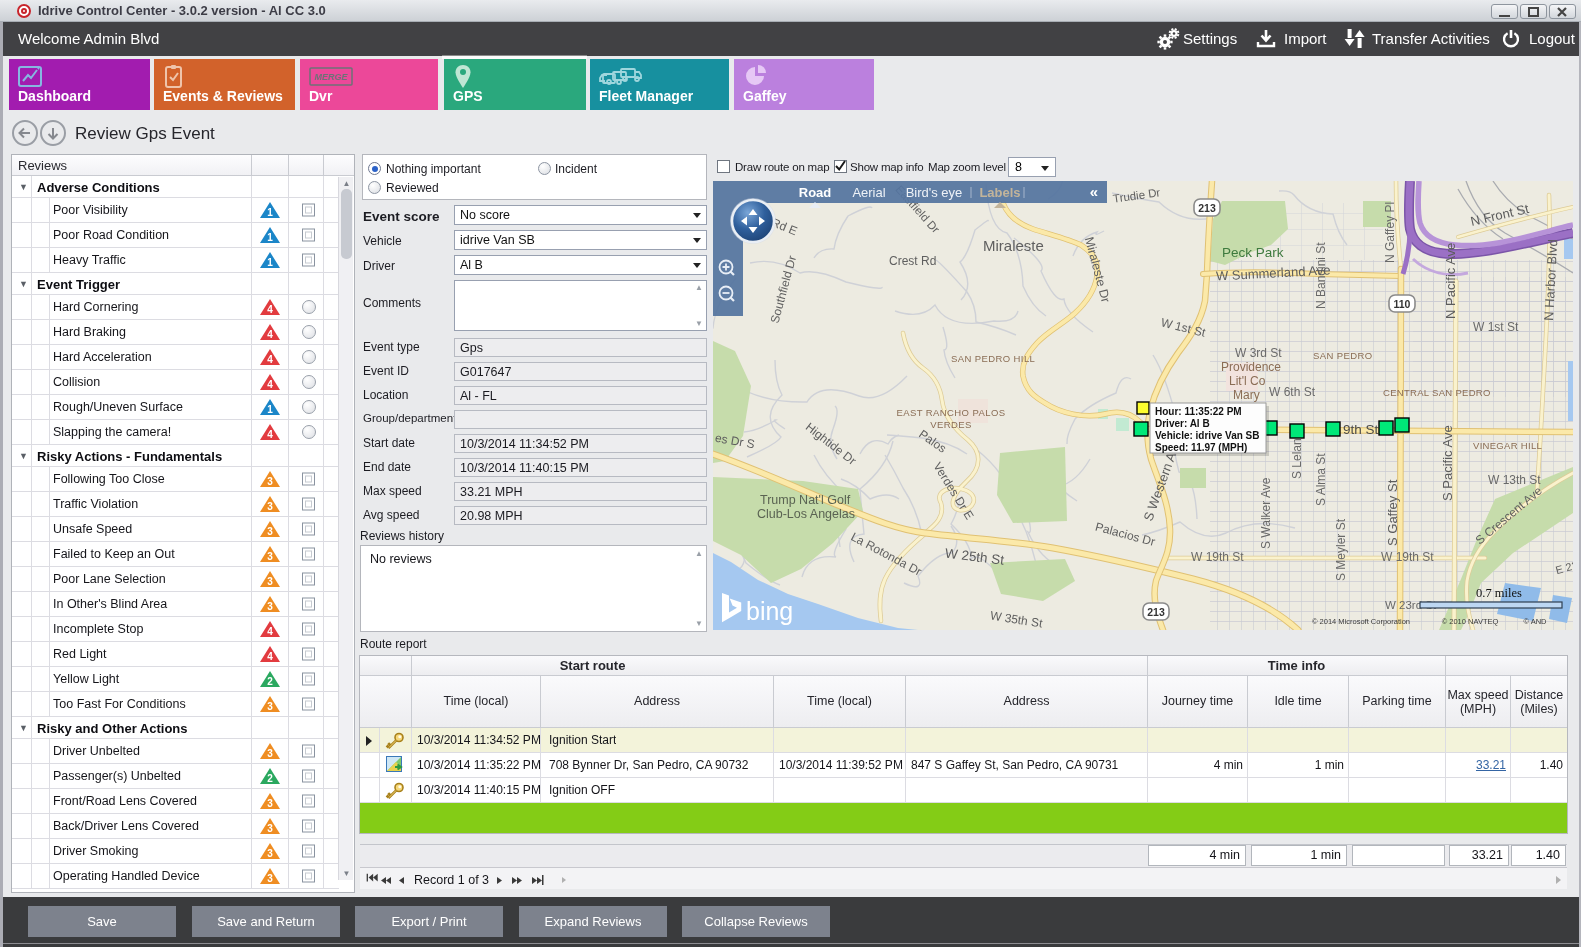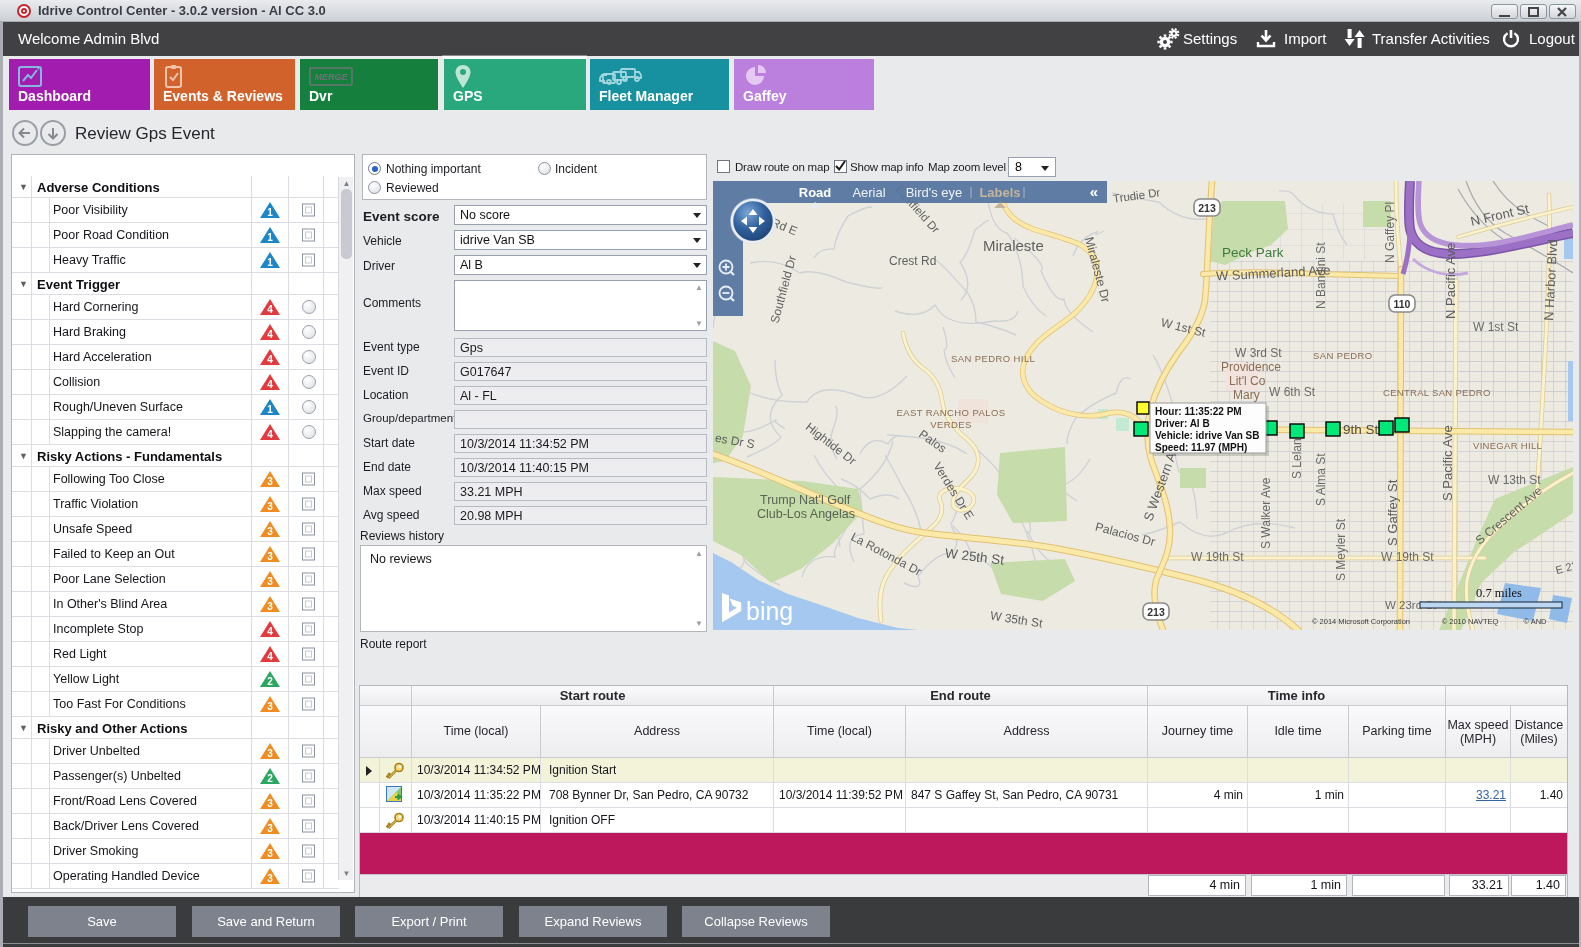--- a/index.html
+++ b/index.html
@@ -44,21 +44,21 @@
 .flabel{position:absolute;left:363px;font-size:12px;color:#1c1c22;white-space:nowrap}
 .dd{position:absolute;left:454px;width:253px;height:20px;background:#fff;border:1px solid #98a0b0;font-size:12.5px;color:#111}
 .dd span{position:absolute;left:5px;top:2px}
 .dArr{position:absolute;right:5px;top:7px;width:0;height:0;border:4px solid transparent;border-top:5px solid #222;border-bottom:none}
 .ro{position:absolute;left:454px;width:253px;height:19px;background:#ededef;border:1px solid #b7bac2;font-size:12.5px;color:#1a1a20}
 .ro span{position:absolute;left:5px;top:2px}
 
 .mapcb{position:absolute;width:13px;height:13px;border:1px solid #6f7680;background:#fff}
 .mclabel{position:absolute;font-size:12px;color:#1c1c22;white-space:nowrap}
 
-.rt{position:absolute;left:359px;top:685px;width:1209px;height:235px;background:#be185d;border:1px solid #b6b8be}
+.rt{position:absolute;left:359px;top:655px;width:1209px;height:179px;background:#84cc16;border:1px solid #b6b8be}
 .rgh{position:absolute;top:0;height:20px;background:linear-gradient(#fafafc,#ededf0);border-bottom:1px solid #c9cbd1;
   font-size:13px;font-weight:bold;color:#26262c;text-align:center;line-height:20px}
 .rch{position:absolute;top:20px;height:52px;background:linear-gradient(#fafafc,#ededf0);border-bottom:1px solid #c9cbd1;
   font-size:12.5px;color:#26262c;text-align:center}
 .rcell{position:absolute;font-size:12px;color:#15151a;white-space:nowrap;overflow:hidden}
 .rrow{position:absolute;left:0;width:1207px;height:25px;border-bottom:1px solid #dcdce2}
 .rvl{position:absolute;top:0;width:1px;background:#dcdce2}
 .sumbox{position:absolute;height:21px;background:#fff;border:1px solid #b2b6bc;font-size:12.5px;color:#15151a;text-align:right;line-height:19px;padding-right:5px}
 
 .bbar{position:absolute;left:0;top:897px;width:1581px;height:46px;background:#3a3b3d}
@@ -143,21 +143,21 @@
     <b>Dashboard</b>
   </div>
 <div class="tab" style="left:154px;width:141px;background:#d2622b">
     <svg width="22" height="26">
       <rect x="3" y="3" width="15" height="20" rx="2" fill="none" stroke="#efc4ab" stroke-width="2"></rect>
       <rect x="8" y="1" width="5" height="4" rx="1" fill="#efc4ab"></rect>
       <path d="M7 13l3 3 5-7" fill="none" stroke="#efc4ab" stroke-width="2"></path>
     </svg>
     <b>Events &amp; Reviews</b>
   </div>
-<div class="tab" style="left:300px;width:138px;background:#15803d">
+<div class="tab" style="left:300px;width:138px;background:#ec4899">
     <svg width="46" height="26">
       <rect x="1" y="4" width="42" height="17" rx="1" fill="none" stroke="#6d7277" stroke-width="1.5"></rect>
       <text x="22" y="16" font-size="9" font-style="italic" font-weight="bold" fill="#6d7277" text-anchor="middle" font-family="Liberation Sans">MERGE</text>
     </svg>
     <b>Dvr</b>
   </div>
 <div class="tab" style="left:444px;width:142px;background:#2aa87d">
     <svg width="20" height="27">
       <path d="M10 1C5.6 1 2.5 4.2 2.5 8.3 2.5 13.5 10 24 10 24s7.5-10.5 7.5-15.7C17.5 4.2 14.4 1 10 1z" fill="#bfe6d4"></path>
       <circle cx="10" cy="8" r="3" fill="#2aa87d"></circle>
@@ -192,20 +192,26 @@
       <path d="M16 11H6M10 6.5L5.5 11l4.5 4.5" fill="none" stroke="#85888e" stroke-width="2"></path>
     </svg>
   </div>
 <div class="circbtn" style="left:40px">
     <svg width="22" height="22" style="position:absolute;left:0;top:0">
       <path d="M11 6v10M6.5 12l4.5 4.5L15.5 12" fill="none" stroke="#85888e" stroke-width="2"></path>
     </svg>
   </div>
 <div class="hdrtitle">Review Gps Event</div>
 <div class="tree">
+    <div class="thead">
+      <span style="position:absolute;left:6px;top:3px">Reviews</span>
+      <i class="vl" style="position:absolute;left:239px;top:0;bottom:0;width:1px;background:#c9cbd1"></i>
+      <i class="vl" style="position:absolute;left:276px;top:0;bottom:0;width:1px;background:#c9cbd1"></i>
+      <i class="vl" style="position:absolute;left:311px;top:0;bottom:0;width:1px;background:#c9cbd1"></i>
+    </div>
 <div class="trow" style="top:21px;height:22px">
       <span class="exp">▼</span>
       <span class="cattxt" style="left:25px">Adverse Conditions</span>
       <i class="vl" style="left:19px"></i>
       <i class="vl" style="left:239px"></i>
       <i class="vl" style="left:276px"></i>
       <i class="vl" style="left:311px"></i>
     </div>
 <div class="trow" style="top:43px;height:25px">
       <span class="ttxt" style="left:41px">Poor Visibility</span>
@@ -889,21 +895,20 @@
 <path d="M9.5 112H16.5" stroke="#e8eef6" stroke-width="1.8"></path>
 <circle cx="40" cy="40" r="23" fill="#d8dee8" fill-opacity="0.5"></circle>
 <circle cx="40" cy="40" r="21" fill="url(#cg)" stroke="#e9eef5" stroke-width="2.5"></circle>
 <path d="M40,28l4.5,6h-9z M40,52l-4.5,-6h9z M28,40l6,-4.5v9z M52,40l-6,4.5v-9z" fill="#fff"></path>
 </svg>
   </div>
 <div class="mclabel" style="left:360px;top:637px">Route report</div>
 <div class="rt">
 <div class="rgh" style="left:0;width:1207px"></div>
 <div class="rgh" style="left:51px;width:362px;border-left:1px solid #c9cbd1">Start route</div>
-<div class="rgh" style="left:413px;width:374px;border-left:1px solid #c9cbd1">End route</div>
 <div class="rgh" style="left:787px;width:298px;border-left:1px solid #c9cbd1">Time info</div>
 <div class="rgh" style="left:1085px;width:122px;border-left:1px solid #c9cbd1"></div>
 <div class="rch" style="left:0;width:1207px"></div>
 <div class="rch" style="left:51px;width:129px;border-left:1px solid #c9cbd1;padding-top:18px">Time (local)</div>
 <div class="rch" style="left:180px;width:233px;border-left:1px solid #c9cbd1;padding-top:18px">Address</div>
 <div class="rch" style="left:413px;width:132px;border-left:1px solid #c9cbd1;padding-top:18px">Time (local)</div>
 <div class="rch" style="left:545px;width:242px;border-left:1px solid #c9cbd1;padding-top:18px">Address</div>
 <div class="rch" style="left:787px;width:100px;border-left:1px solid #c9cbd1;padding-top:18px">Journey time</div>
 <div class="rch" style="left:887px;width:101px;border-left:1px solid #c9cbd1;padding-top:18px">Idle time</div>
 <div class="rch" style="left:988px;width:97px;border-left:1px solid #c9cbd1;padding-top:18px">Parking time</div>

